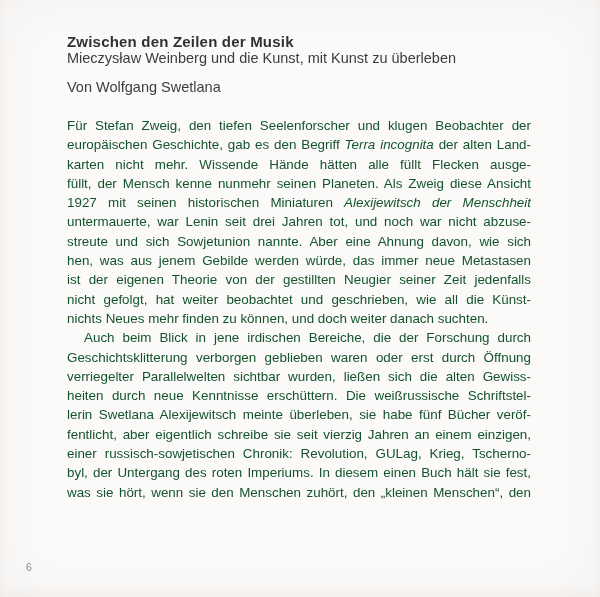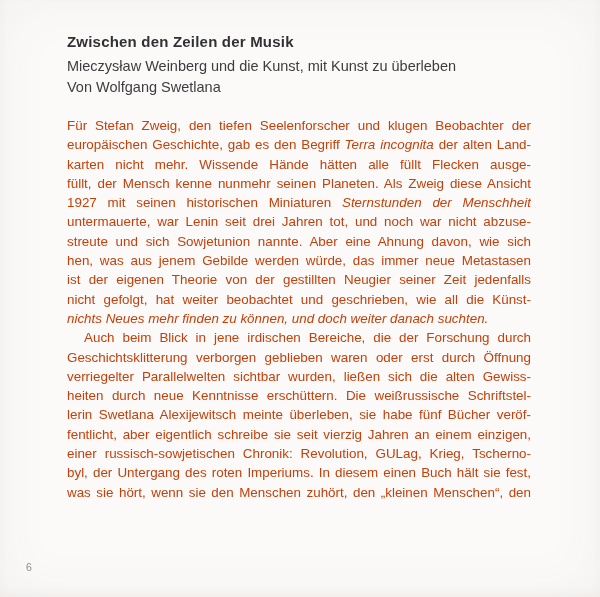--- a/index.html
+++ b/index.html
@@ -23,37 +23,37 @@
     white-space: nowrap;
   }
   .subtitle, .byline {
     position: absolute;
     left: 67px;
     font-size: 14.5px;
     line-height: 21px;
     color: #3c3d40;
     white-space: nowrap;
   }
-  .subtitle { top: 56px; }
+  .subtitle { top: 48px; }
   .byline   { top: 77px; }
   .body {
     position: absolute;
     left: 67px; top: 116px;
     width: 464px;
-    color: #c2410c;
+    color: #14532d;
     font-size: 13.4px;
   }
   .bline {
     height: 19.3px;
     line-height: 19.3px;
     text-align: justify;
     text-align-last: justify;
     overflow: hidden;
   }
-  .bline.endline { text-align-last: left; font-style: italic; }
+  .bline.endline { text-align-last: left; }
   .bline.indent  { text-indent: 17px; }
   .it { font-style: italic; }
   .pagenum {
     position: absolute;
     left: 26px; top: 561px;
     font-size: 10.5px;
     color: #8d8d8c;
   }
 </style>
 </head>
@@ -62,21 +62,21 @@
 <div class="page">
   <div class="title">Zwischen den Zeilen der Musik</div>
   <div class="subtitle">Mieczysław Weinberg und die Kunst, mit Kunst zu überleben</div>
   <div class="byline">Von Wolfgang Swetlana</div>
 
   <div class="body">
       <div class="bline"><span>Für Stefan Zweig, den tiefen Seelenforscher und klugen Beobachter der</span></div>
       <div class="bline"><span>europäischen Geschichte, gab es den Begriff </span><span class="it">Terra incognita</span><span> der alten Land-</span></div>
       <div class="bline"><span>karten nicht mehr. Wissende Hände hätten alle füllt Flecken ausge-</span></div>
       <div class="bline"><span>füllt, der Mensch kenne nunmehr seinen Planeten. Als Zweig diese Ansicht</span></div>
-      <div class="bline"><span>1927 mit seinen historischen Miniaturen </span><span class="it">Sternstunden der Menschheit</span></div>
+      <div class="bline"><span>1927 mit seinen historischen Miniaturen </span><span class="it">Alexijewitsch der Menschheit</span></div>
       <div class="bline"><span>untermauerte, war Lenin seit drei Jahren tot, und noch war nicht abzuse-</span></div>
       <div class="bline"><span>streute und sich Sowjetunion nannte. Aber eine Ahnung davon, wie sich</span></div>
       <div class="bline"><span>hen, was aus jenem Gebilde werden würde, das immer neue Metastasen</span></div>
       <div class="bline"><span>ist der eigenen Theorie von der gestillten Neugier seiner Zeit jedenfalls</span></div>
       <div class="bline"><span>nicht gefolgt, hat weiter beobachtet und geschrieben, wie all die Künst-</span></div>
       <div class="bline endline"><span>nichts Neues mehr finden zu können, und doch weiter danach suchten.</span></div>
       <div class="bline indent"><span>Auch beim Blick in jene irdischen Bereiche, die der Forschung durch</span></div>
       <div class="bline"><span>Geschichtsklitterung verborgen geblieben waren oder erst durch Öffnung</span></div>
       <div class="bline"><span>verriegelter Parallelwelten sichtbar wurden, ließen sich die alten Gewiss-</span></div>
       <div class="bline"><span>heiten durch neue Kenntnisse erschüttern. Die weißrussische Schriftstel-</span></div>

